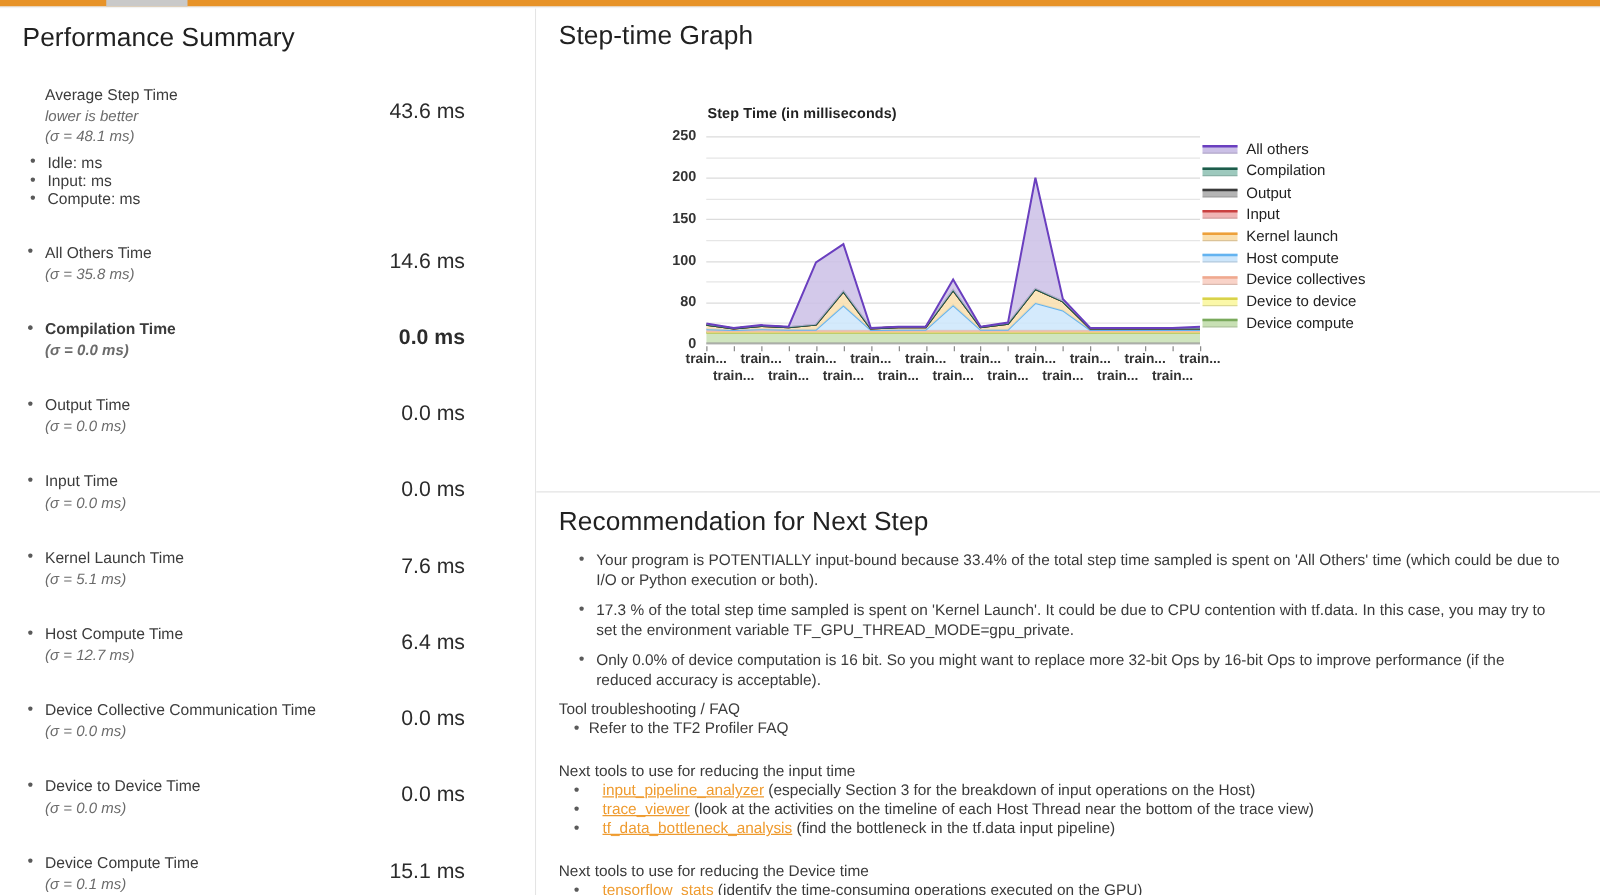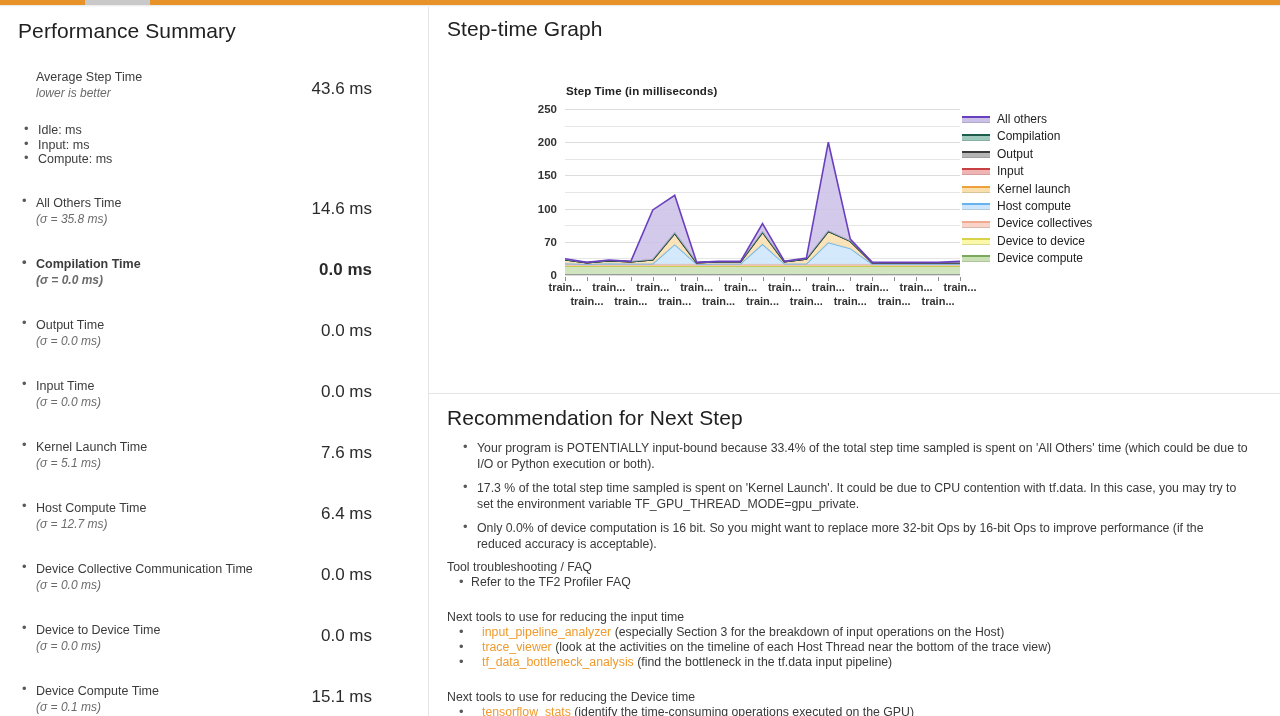--- a/index.html
+++ b/index.html
@@ -192,21 +192,21 @@
   .rec-sublist { list-style: none; margin: 0; padding: 0 0 0 24px; }
   .rec-sublist li {
     position: relative;
     font-size: 12.3px; color: #3a3a3a; line-height: 15px;
     padding-left: 0;
   }
   .rec-sublist li::before {
     content: "\2022"; position: absolute; left: -12px; top: -1px;
     color: #5a5a5a; font-size: 13px;
   }
-  .tool-link { color: #ef9b2f; cursor: pointer; padding-left: 11px; }
+  .tool-link { color: #ef9b2f; text-decoration: underline; cursor: pointer; padding-left: 11px; }
   .spacer-10 { height: 12px; }
 </style>
 </head>
 <body>
 
 <div id="root">
 
   <div class="topbar">
     <div class="topbar-tab"></div>
   </div>
@@ -214,20 +214,21 @@
 
   <div class="left-pane">
     <div class="pane-title">Performance Summary</div>
 
     <div class="summary-list">
 
       <div class="sum-row" style="min-height:56px;">
         <div class="label-block">
           <span class="sum-name">Average Step Time</span>
           <span class="sum-sub">lower is better</span>
+          <span class="sum-sigma">(σ = 48.1 ms)</span>
         </div>
         <div class="sum-value" style="top:12px;">43.6 ms</div>
       </div>
 
       <ul class="mini-list" style="margin-left:16px;">
         <li>Idle: ms</li>
         <li>Input: ms</li>
         <li>Compute: ms</li>
       </ul>
 
@@ -346,21 +347,21 @@
               <path d="M0.00,150.73 L21.94,153.72 L43.89,151.72 L65.83,152.72 L87.78,150.73 L109.72,124.17 L131.67,153.72 L153.61,152.72 L175.56,152.72 L197.50,123.17 L219.44,152.72 L241.39,150.06 L263.33,122.18 L285.28,132.14 L307.22,153.72 L329.17,153.72 L351.11,153.72 L373.06,153.72 L395.00,153.72 L395.00,153.72 L373.06,153.72 L351.11,153.72 L329.17,153.72 L307.22,153.72 L285.28,132.14 L263.33,122.18 L241.39,150.06 L219.44,152.72 L197.50,123.17 L175.56,152.72 L153.61,152.72 L131.67,153.72 L109.72,124.17 L87.78,150.73 L65.83,152.72 L43.89,151.72 L21.94,153.72 L0.00,150.73 Z" fill="#b5b5b5" fill-opacity="0.85" stroke="none"></path>
               <path d="M0.00,150.73 L21.94,153.72 L43.89,151.72 L65.83,152.72 L87.78,150.73 L109.72,124.17 L131.67,153.72 L153.61,152.72 L175.56,152.72 L197.50,123.17 L219.44,152.72 L241.39,150.06 L263.33,122.18 L285.28,132.14 L307.22,153.72 L329.17,153.72 L351.11,153.72 L373.06,153.72 L395.00,153.72" fill="none" stroke="#3a3a3a" stroke-width="1.6" vector-effect="non-scaling-stroke"></path>
               <path d="M0.00,150.73 L21.94,153.72 L43.89,151.72 L65.83,152.72 L87.78,150.73 L109.72,124.17 L131.67,153.72 L153.61,152.72 L175.56,152.72 L197.50,123.17 L219.44,152.72 L241.39,150.06 L263.33,122.18 L285.28,132.14 L307.22,153.72 L329.17,153.72 L351.11,153.72 L373.06,153.72 L395.00,153.72 L395.00,153.72 L373.06,153.72 L351.11,153.72 L329.17,153.72 L307.22,153.72 L285.28,132.14 L263.33,122.18 L241.39,150.06 L219.44,152.72 L197.50,123.17 L175.56,152.72 L153.61,152.72 L131.67,153.72 L109.72,124.17 L87.78,150.73 L65.83,152.72 L43.89,151.72 L21.94,153.72 L0.00,150.73 Z" fill="#9dc9bd" fill-opacity="0.85" stroke="none"></path>
               <path d="M0.00,150.73 L21.94,153.72 L43.89,151.72 L65.83,152.72 L87.78,150.73 L109.72,124.17 L131.67,153.72 L153.61,152.72 L175.56,152.72 L197.50,123.17 L219.44,152.72 L241.39,150.06 L263.33,122.18 L285.28,132.14 L307.22,153.72 L329.17,153.72 L351.11,153.72 L373.06,153.72 L395.00,153.72" fill="none" stroke="#1d5c4b" stroke-width="1.6" vector-effect="non-scaling-stroke"></path>
               <path d="M0.00,149.73 L21.94,153.38 L43.89,151.06 L65.83,152.39 L87.78,100.93 L109.72,86.32 L131.67,153.38 L153.61,152.39 L175.56,152.39 L197.50,114.54 L219.44,152.39 L241.39,149.07 L263.33,33.20 L285.28,130.14 L307.22,153.38 L329.17,153.38 L351.11,153.38 L373.06,153.38 L395.00,152.39 L395.00,153.72 L373.06,153.72 L351.11,153.72 L329.17,153.72 L307.22,153.72 L285.28,132.14 L263.33,122.18 L241.39,150.06 L219.44,152.72 L197.50,123.17 L175.56,152.72 L153.61,152.72 L131.67,153.72 L109.72,124.17 L87.78,150.73 L65.83,152.72 L43.89,151.72 L21.94,153.72 L0.00,150.73 Z" fill="#cbc0e6" fill-opacity="0.85" stroke="none"></path>
               <path d="M0.00,149.73 L21.94,153.38 L43.89,151.06 L65.83,152.39 L87.78,100.93 L109.72,86.32 L131.67,153.38 L153.61,152.39 L175.56,152.39 L197.50,114.54 L219.44,152.39 L241.39,149.07 L263.33,33.20 L285.28,130.14 L307.22,153.38 L329.17,153.38 L351.11,153.38 L373.06,153.38 L395.00,152.39" fill="none" stroke="#6a3fbf" stroke-width="1.6" vector-effect="non-scaling-stroke"></path>
             </svg>
           <div class="axis-base"></div>
           <div id="yticks">
               <span class="ytick" style="top: 166px;">0</span>
-              <span class="ytick" style="top: 132.8px;">70</span>
+              <span class="ytick" style="top: 132.8px;">80</span>
               <span class="ytick" style="top: 99.6px;">100</span>
               <span class="ytick" style="top: 66.4px;">150</span>
               <span class="ytick" style="top: 33.2px;">200</span>
               <span class="ytick" style="top: 0px;">250</span>
             </div>
         </div>
 
         <div class="tickmarks" id="tickmarks">
             <i style="left: 0px;"></i>
             <i style="left: 21.9444px;"></i>

